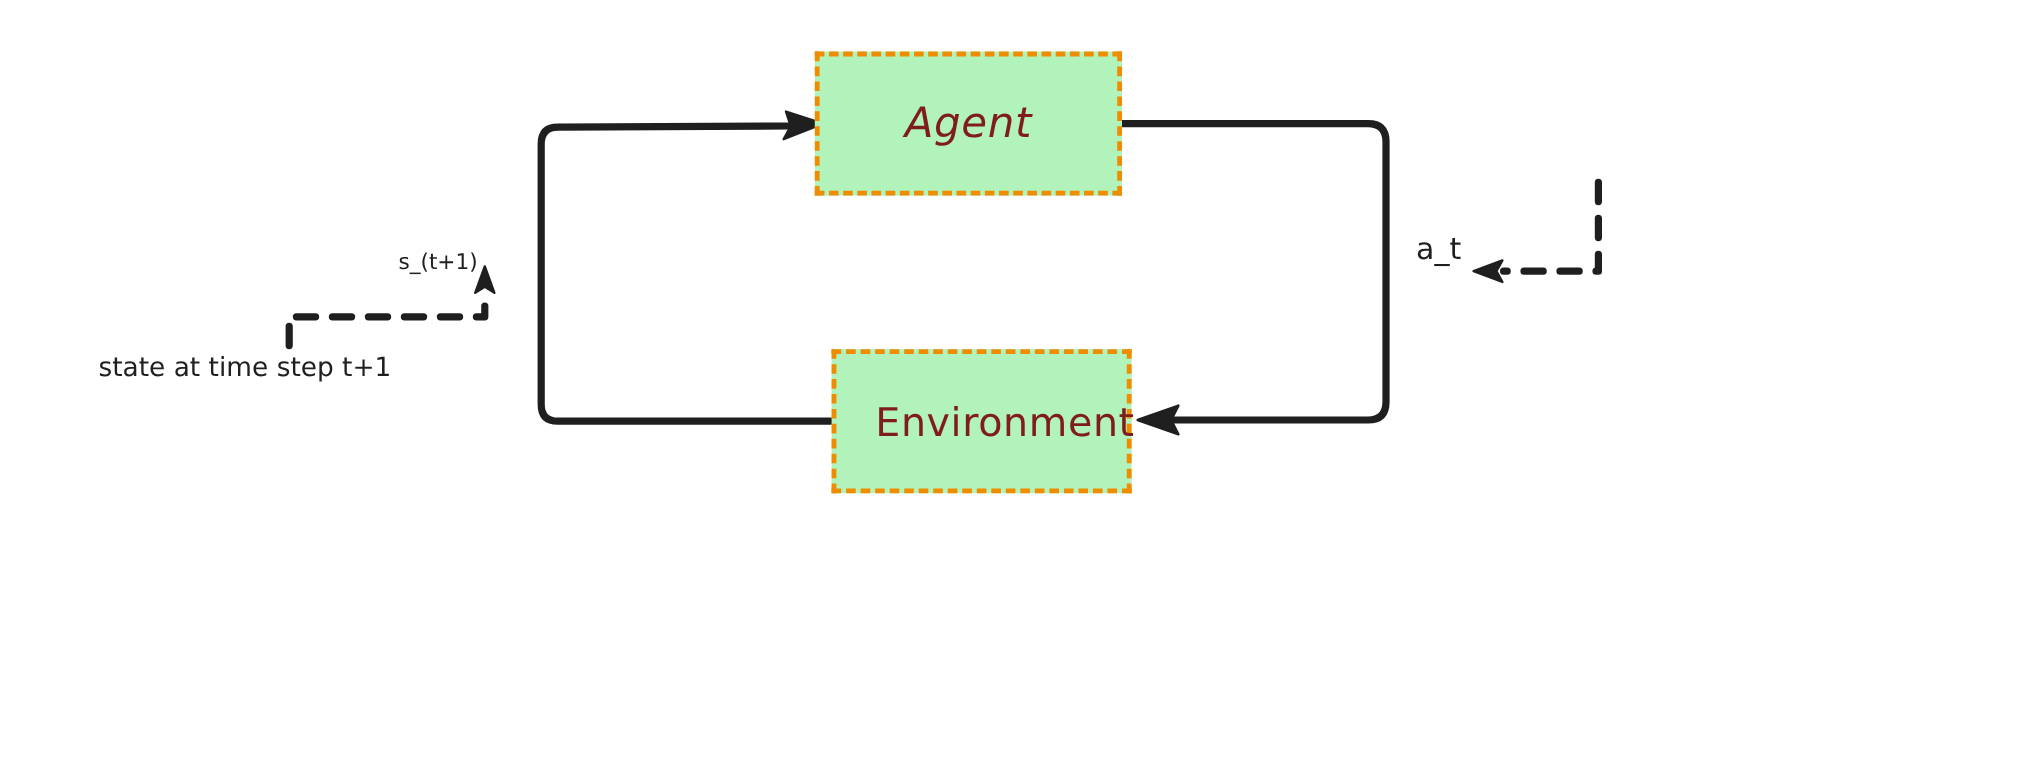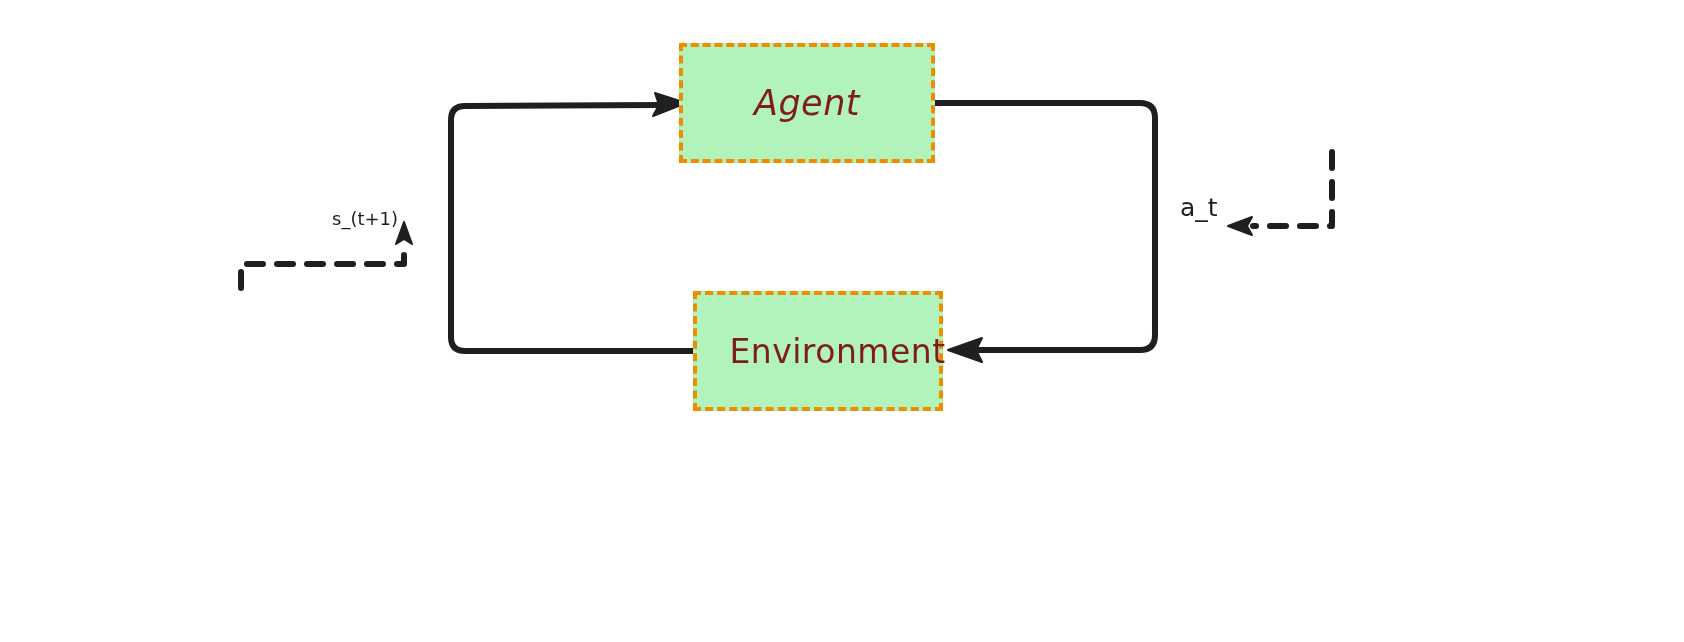--- a/index.html
+++ b/index.html
@@ -132,16 +132,17 @@
   </div>
 
   <div class="node-box" id="node-environment">
     <span class="node-label">Environment</span>
   </div>
 
   <span class="edge-label" id="label-state">s_(t+1)</span>
 
   <span class="edge-label" id="label-action">a_t</span>
 
+  <span class="edge-label" id="annot-state">state at time step t+1</span>
 
 
 
 </div>
 
 </body></html>

